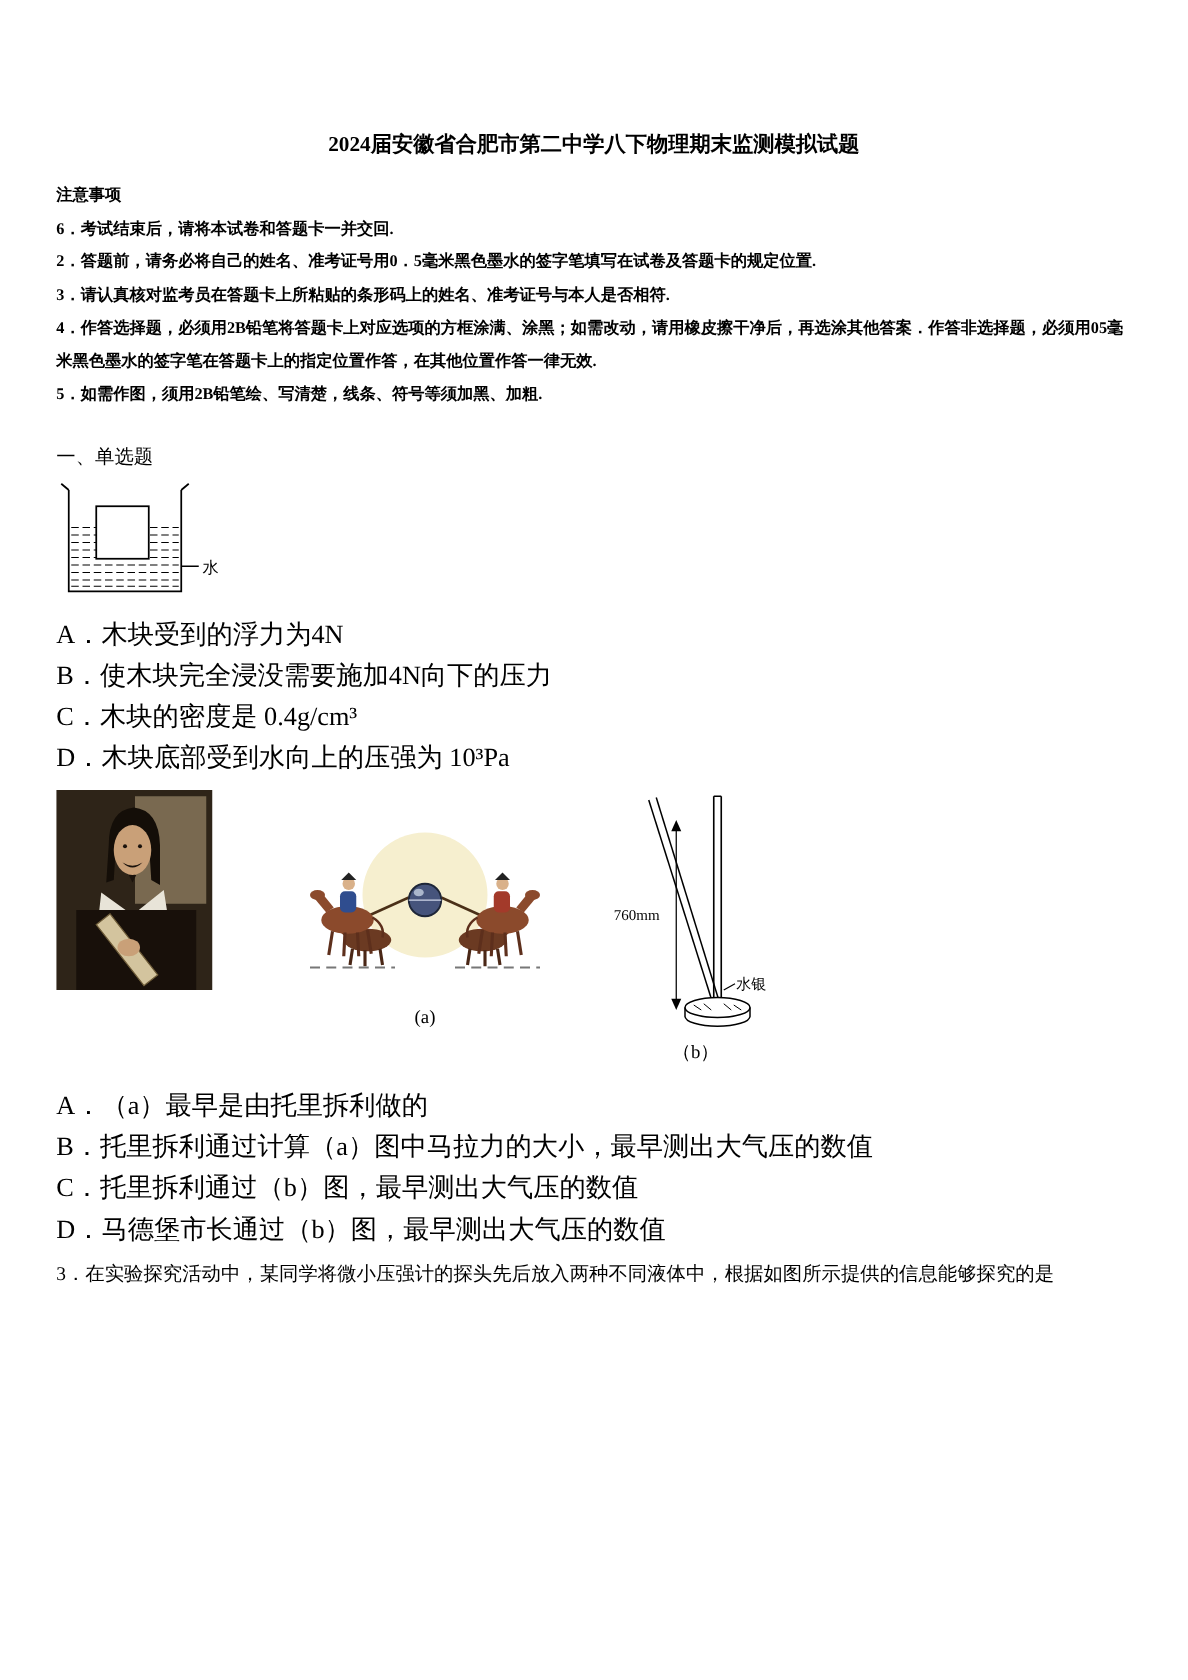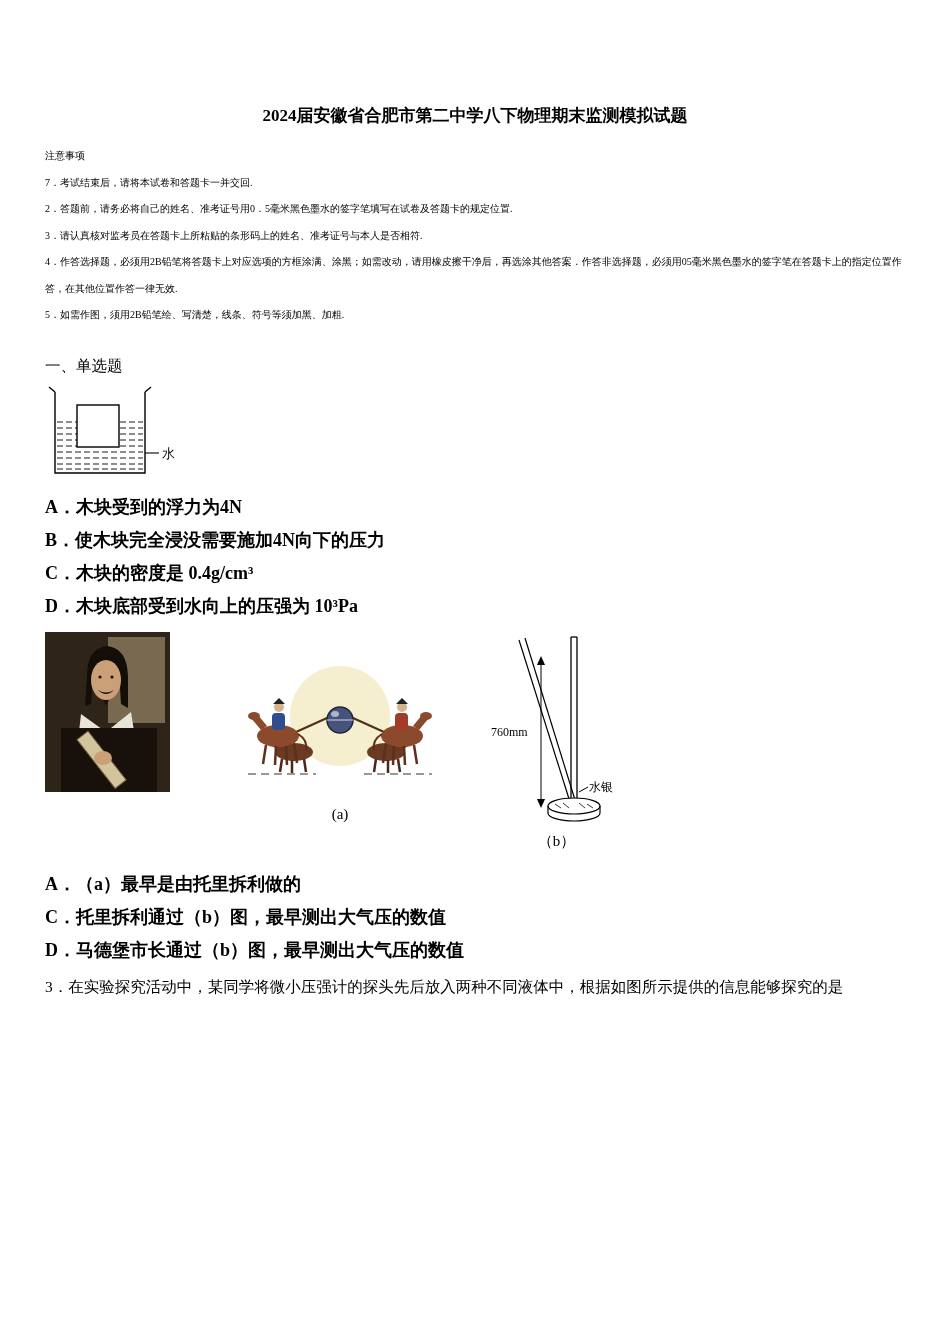--- a/index.html
+++ b/index.html
@@ -20,36 +20,37 @@
     text-align: center;
     margin: 0 0 16px 0;
   }
   .notice-heading {
     font-size: 15px;
     line-height: 26px;
     margin: 0;
   }
   .notice p {
     margin: 0;
-    font-size: 10px;
+    font-size: 13px;
     line-height: 26.5px;
+    font-weight: bold;
   }
   .section-heading {
     margin-top: 26px;
     font-size: 15.5px;
     line-height: 22px;
   }
   .stem {
     font-size: 15.5px;
     line-height: 27px;
     margin: 12px 0 0 0;
   }
   .option {
-    font-size: 18px;
-    font-weight: 700;
+    font-size: 21px;
+    font-weight: 400;
     line-height: 20px;
     margin: 0 0 13px 0;
   }
   .q1-figure-wrap { margin: 8px 0 16px 0; }
   .options-block { margin-top: 16px; }
   .fig-row {
     display: flex;
     align-items: flex-start;
     margin-top: 16px;
     height: 226px;
@@ -68,21 +69,21 @@
 </style>
 </head>
 <body>
 
 <div class="page">
 
   <h1 class="title">2024届安徽省合肥市第二中学八下物理期末监测模拟试题</h1>
 
   <div class="notice">
     <p class="notice-heading">注意事项</p>
-    <p>7．考试结束后，请将本试卷和答题卡一并交回.</p>
+    <p>6．考试结束后，请将本试卷和答题卡一并交回.</p>
     <p>2．答题前，请务必将自己的姓名、准考证号用0．5毫米黑色墨水的签字笔填写在试卷及答题卡的规定位置.</p>
     <p>3．请认真核对监考员在答题卡上所粘贴的条形码上的姓名、准考证号与本人是否相符.</p>
     <p>4．作答选择题，必须用2B铅笔将答题卡上对应选项的方框涂满、涂黑；如需改动，请用橡皮擦干净后，再选涂其他答案．作答非选择题，必须用05毫米黑色墨水的签字笔在答题卡上的指定位置作答，在其他位置作答一律无效.</p>
     <p>5．如需作图，须用2B铅笔绘、写清楚，线条、符号等须加黑、加粗.</p>
   </div>
 
   <div class="section-heading">一、单选题</div>
 
 
   <div class="q1-figure-wrap">
@@ -218,19 +219,20 @@
         <line x1="90" y1="160" x2="99" y2="155" stroke="#000" stroke-width="1"></line>
         <text x="100" y="159" font-size="12">水银</text>
       </svg>
       <div class="fig-caption">（b）</div>
     </div>
 
   </div>
 
   <div class="options-block">
     <p class="option">A．（a）最早是由托里拆利做的</p>
+    <p class="option">B．托里拆利通过计算（a）图中马拉力的大小，最早测出大气压的数值</p>
     <p class="option">C．托里拆利通过（b）图，最早测出大气压的数值</p>
     <p class="option">D．马德堡市长通过（b）图，最早测出大气压的数值</p>
   </div>
 
   <p class="stem q3-stem">3．在实验探究活动中，某同学将微小压强计的探头先后放入两种不同液体中，根据如图所示提供的信息能够探究的是</p>
 
 </div>
 
 </body></html>

